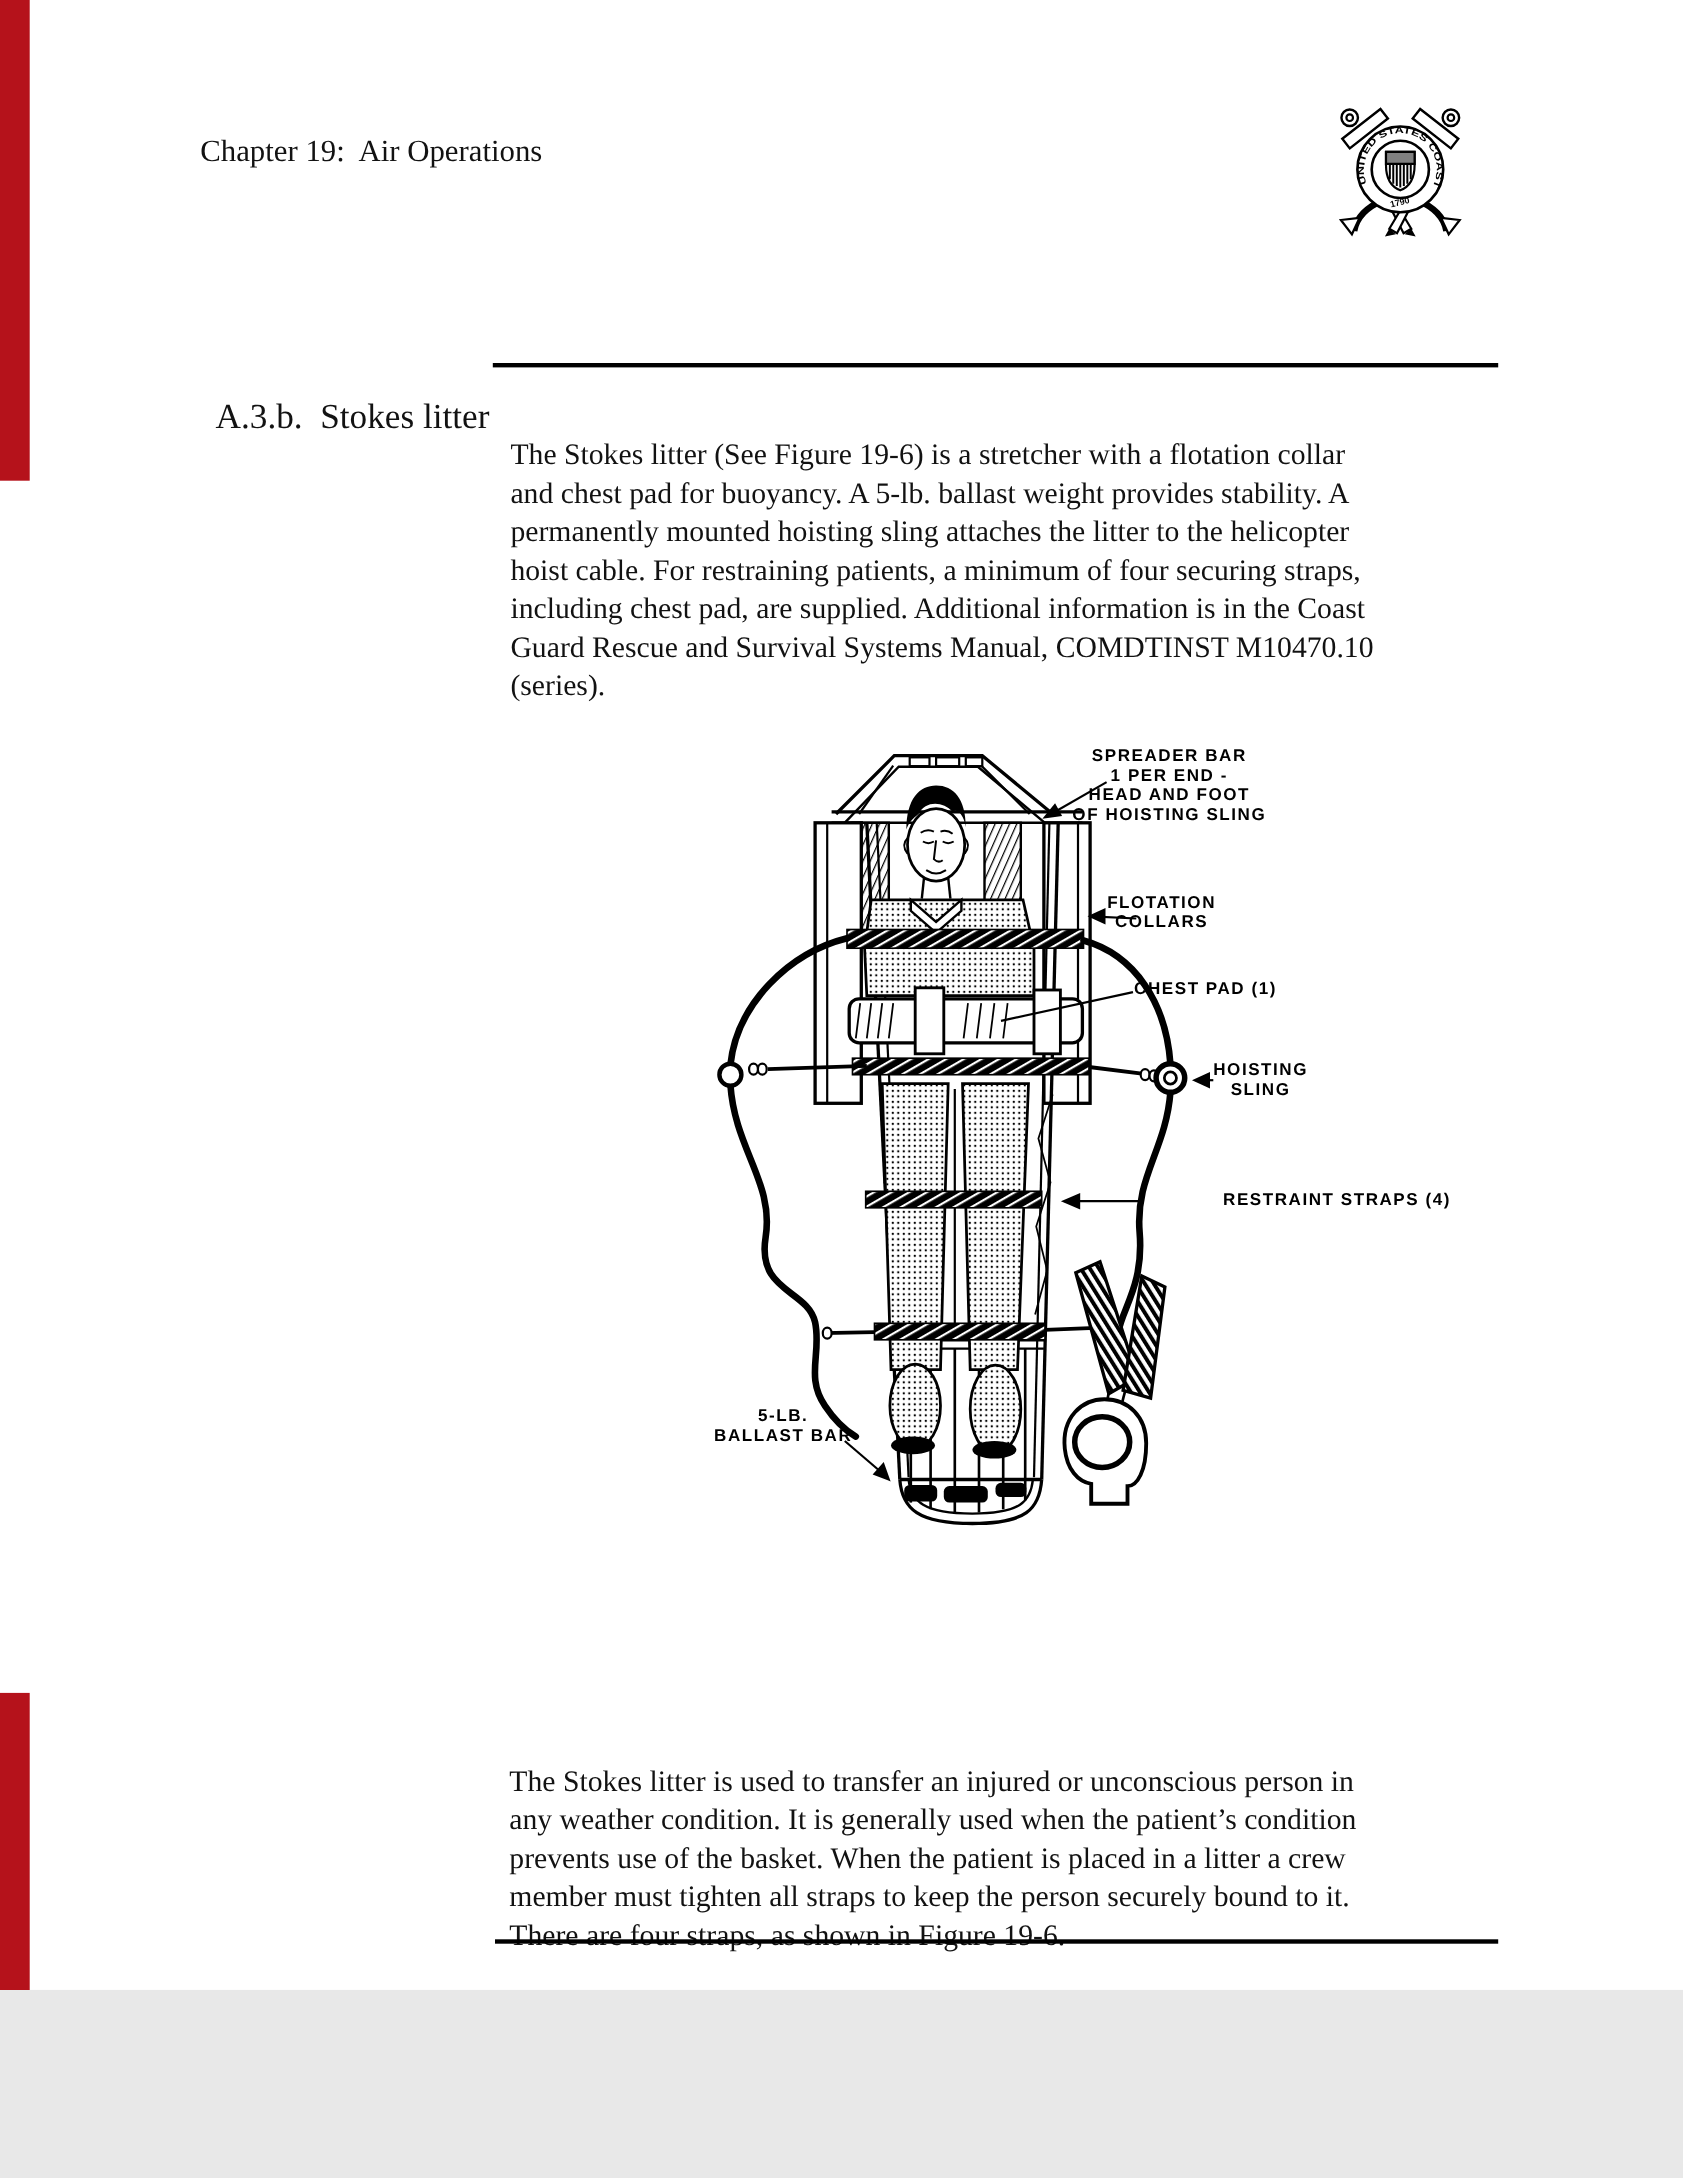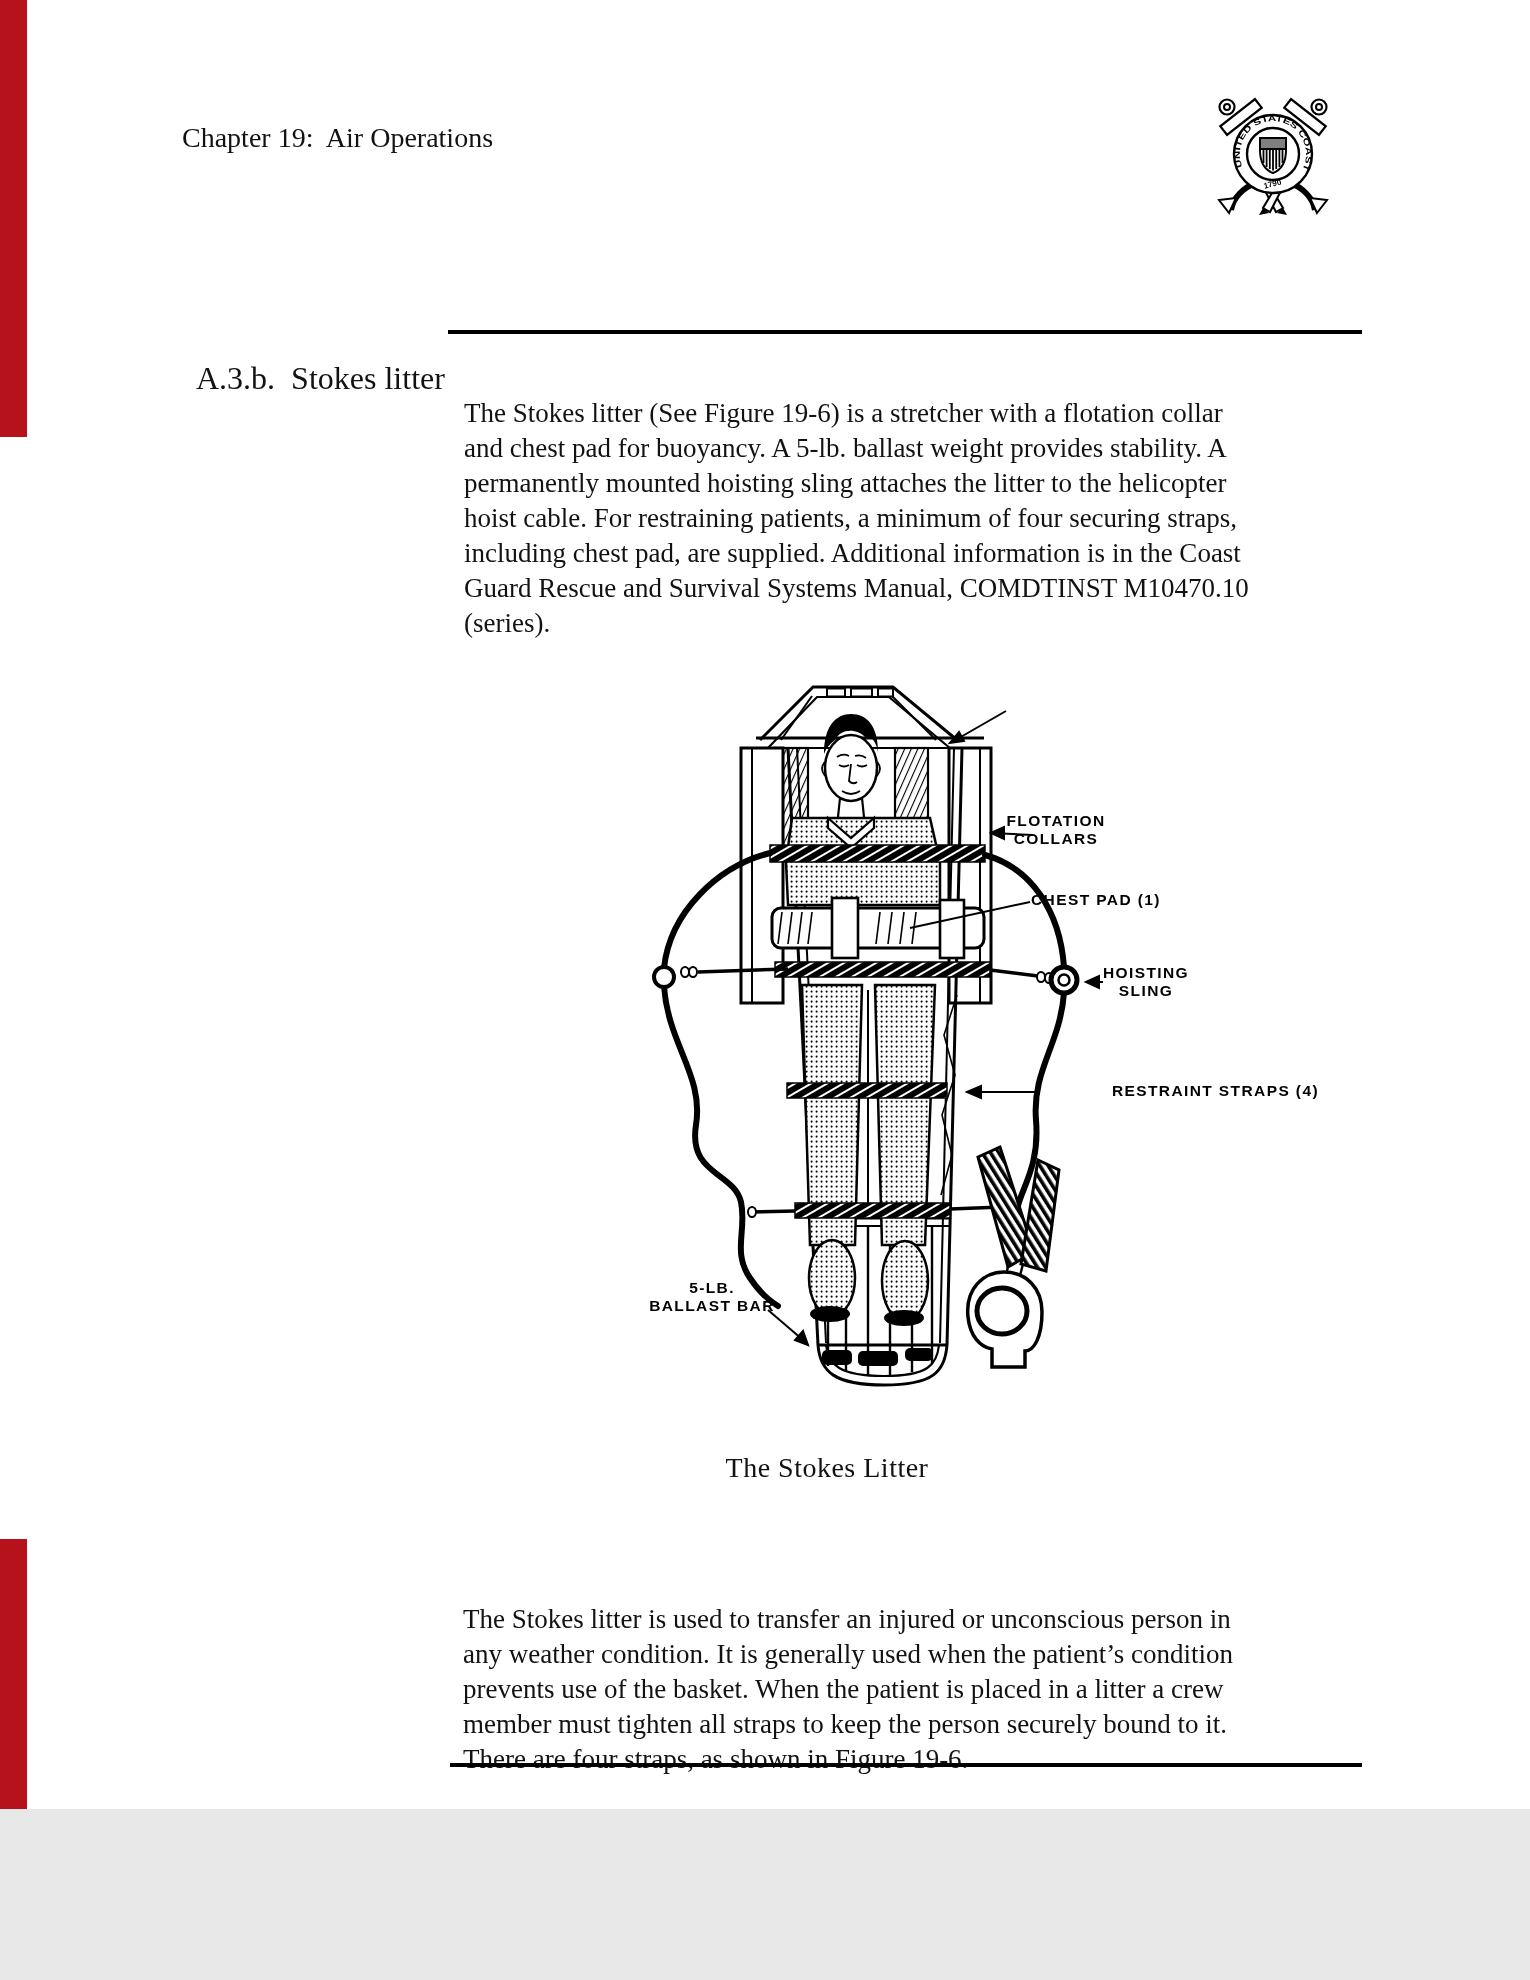--- a/index.html
+++ b/index.html
@@ -265,31 +265,34 @@
       <line x1="430" y1="252" x2="310" y2="278"></line>
       <line x1="487" y1="332" x2="503" y2="332"></line>
       <polygon points="486,332 499,326 499,338"></polygon>
       <line x1="368" y1="442" x2="437" y2="442"></line>
       <polygon points="367,442 381,436 381,448"></polygon>
       <line x1="168" y1="660" x2="203" y2="690"></line>
       <polygon points="208,695 195,690 203,681"></polygon>
     </g>
   </svg>
 
+  <div class="fig-label center" style="left:953px;top:679px;width:220px;">SPREADER BAR
+1 PER END -
+HEAD AND FOOT
+OF HOISTING SLING</div>
   <div class="fig-label center" style="left:996px;top:812px;width:120px;">FLOTATION
 COLLARS</div>
   <div class="fig-label" style="left:1031px;top:891px;width:230px;">CHEST PAD (1)</div>
   <div class="fig-label center" style="left:1086px;top:964px;width:120px;">HOISTING
 SLING</div>
   <div class="fig-label" style="left:1039px;top:1082px;width:280px;text-align:right;">RESTRAINT STRAPS (4)</div>
   <div class="fig-label center" style="left:642px;top:1279px;width:140px;">5-LB.
 BALLAST BAR</div>
 
   <div class="caption">
-    <div>The Stokes Litter</div>
   </div>
 
   <div class="body-text" style="left:463px;top:1566px;">The Stokes litter is used to transfer an injured or unconscious person in
 any weather condition. It is generally used when the patient’s condition
 prevents use of the basket. When the patient is placed in a litter a crew
 member must tighten all straps to keep the person securely bound to it.
 There are four straps, as shown in Figure 19-6.</div>
 
   <div class="rule" style="left:450px;top:1763px;width:912px;"></div>
 

